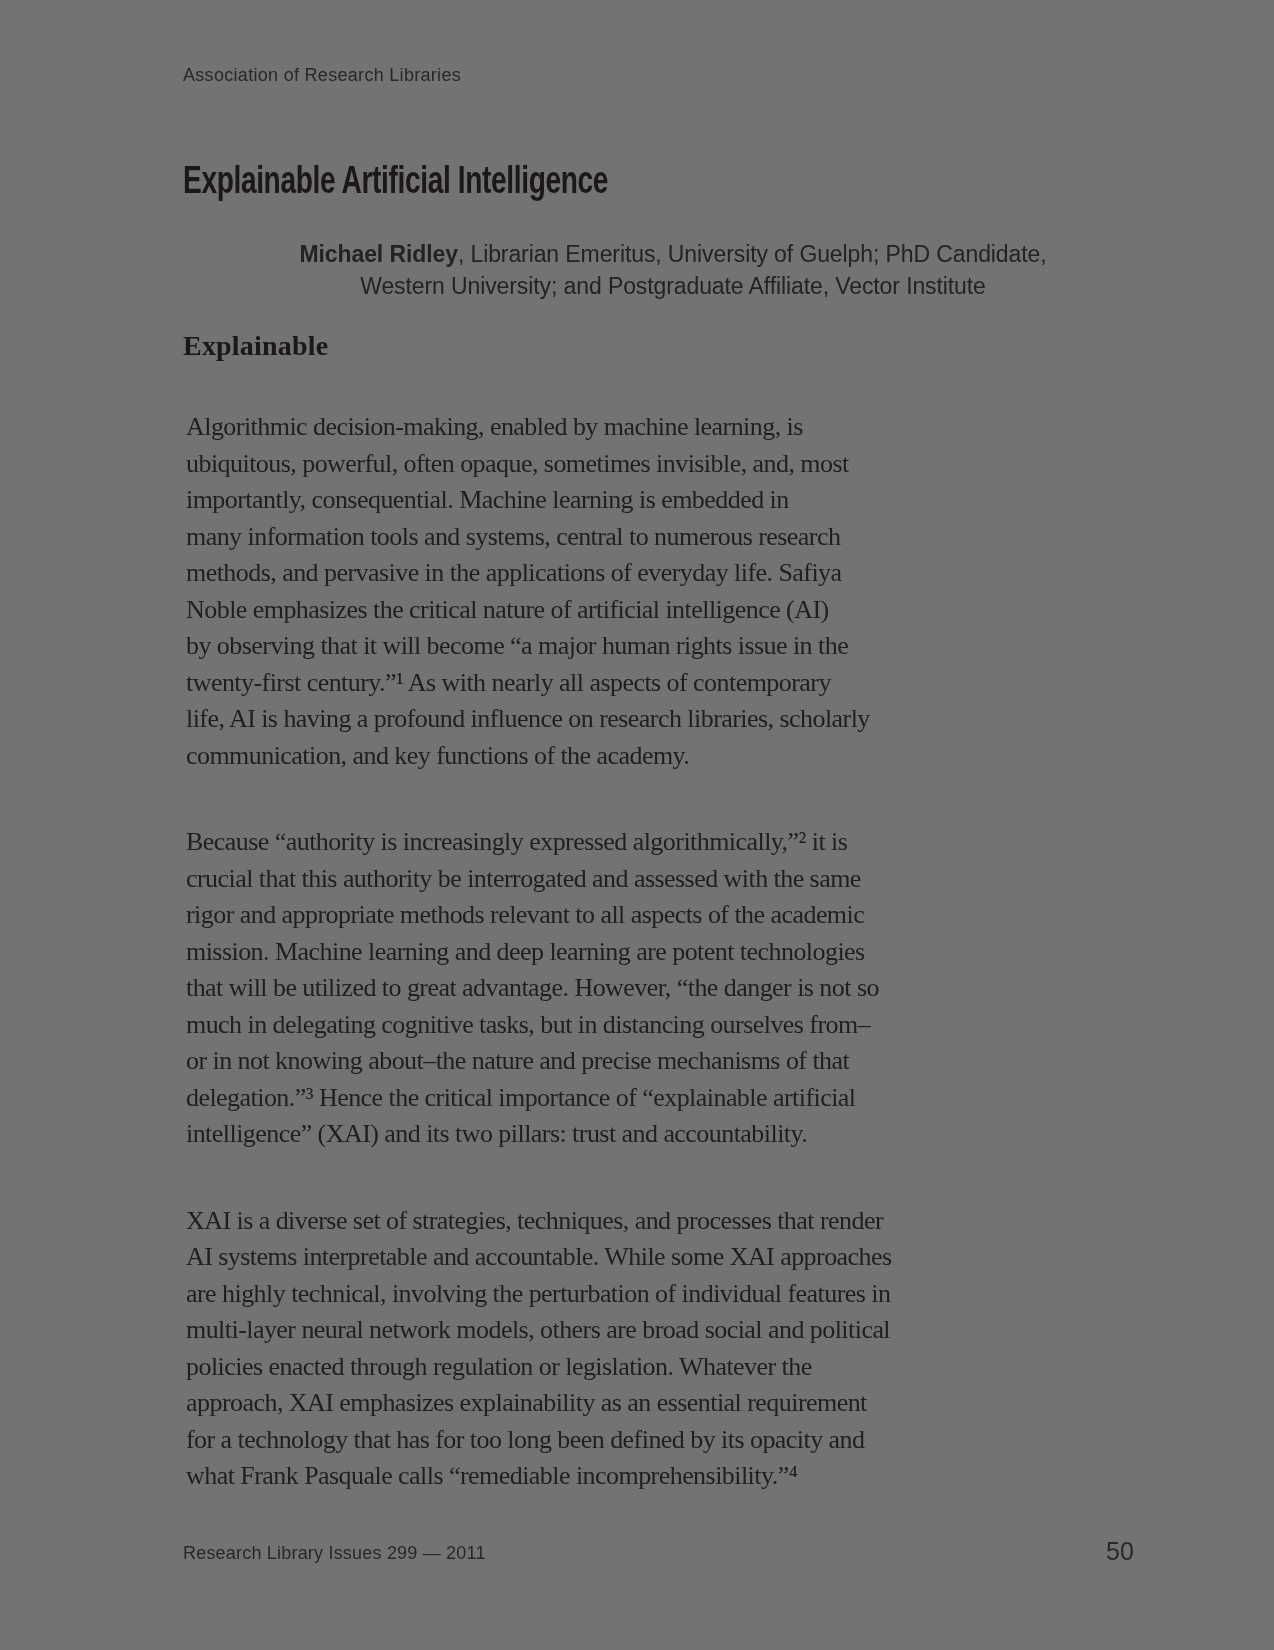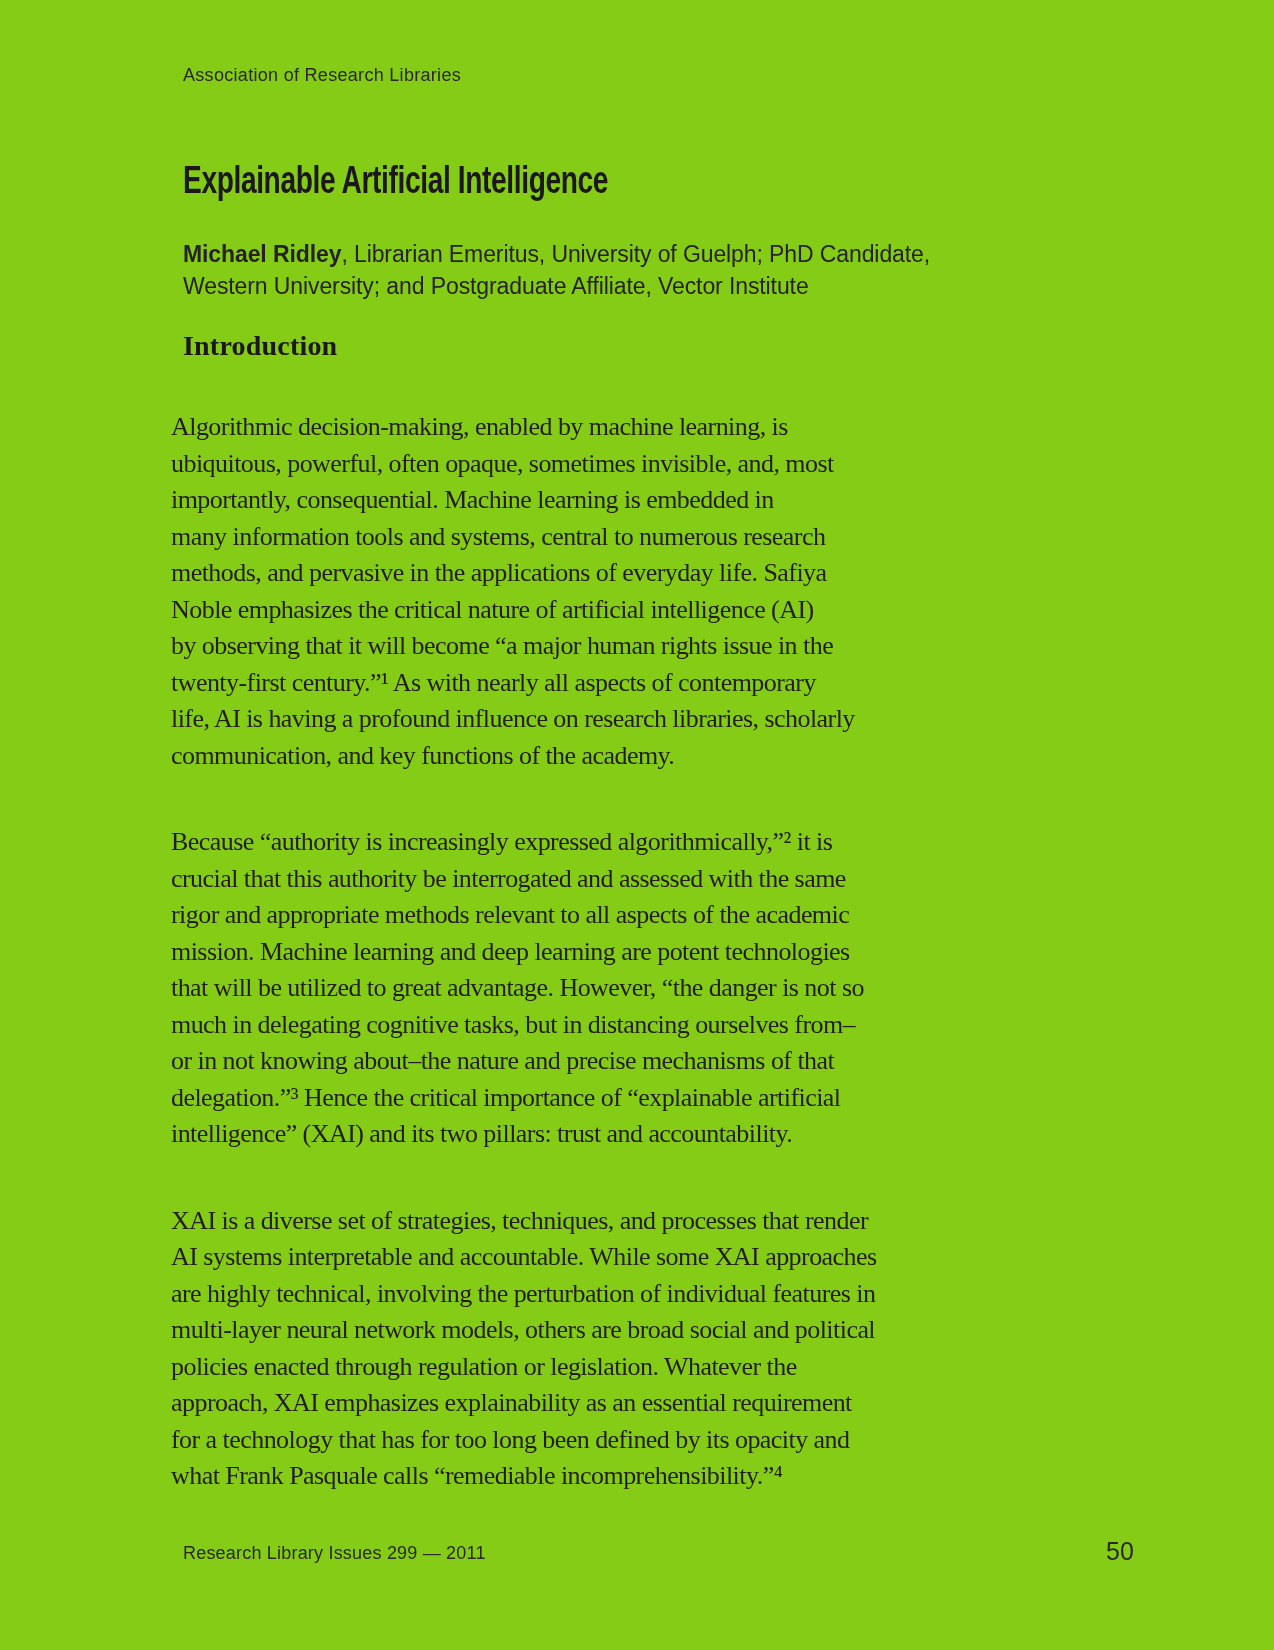--- a/index.html
+++ b/index.html
@@ -4,21 +4,21 @@
 <style>
   html, body {
     margin: 0;
     padding: 0;
     background: #ffffff;
   }
   .page {
     position: relative;
     width: 1274px;
     height: 1650px;
-    background: #84cc16;
+    background: #737373;
     color: #221e1f;
     overflow: hidden;
   }
   .running-header {
     position: absolute;
     left: 183px;
     top: 64px;
     margin: 0;
     font: 400 18px/1.25 "Liberation Sans", "DejaVu Sans", sans-serif;
     letter-spacing: 0.3px;
@@ -38,39 +38,40 @@
   }
   .byline {
     position: absolute;
     left: 183px;
     top: 238px;
     margin: 0;
     width: 980px;
     font: 400 23px/32px "Liberation Sans", "DejaVu Sans", sans-serif;
     letter-spacing: -0.1px;
     color: #262223;
+    text-align: center;
   }
   .byline-rest {
     white-space: pre-line;
   }
   .byline-name {
     font-weight: 700;
   }
   .section-heading {
     position: absolute;
     left: 183px;
     top: 329px;
     margin: 0;
     font: 700 28px/34px "Liberation Serif", "DejaVu Serif", serif;
     letter-spacing: 0.2px;
     color: #1c1819;
   }
   .body-text {
     position: absolute;
-    left: 171px;
+    left: 186px;
     top: 409px;
     width: 1000px;
     font: 400 26px/36.5px "Liberation Serif", "DejaVu Serif", serif;
     letter-spacing: -0.55px;
     color: #221e1f;
   }
   .para {
     margin: 0 0 50px 0;
     white-space: pre-line;
   }
@@ -107,21 +108,21 @@
 
 <div class="page">
 
   <header class="running-header">Association of Research Libraries</header>
 
   <h1 class="title">Explainable Artificial Intelligence</h1>
 
   <p class="byline"><span class="byline-name">Michael Ridley</span><span class="byline-rest">, Librarian Emeritus, University of Guelph; PhD Candidate,
 Western University; and Postgraduate Affiliate, Vector Institute</span></p>
 
-  <h2 class="section-heading">Introduction</h2>
+  <h2 class="section-heading">Explainable</h2>
 
   <div class="body-text">
     <p class="para">Algorithmic decision-making, enabled by machine learning, is
 ubiquitous, powerful, often opaque, sometimes invisible, and, most
 importantly, consequential. Machine learning is embedded in
 many information tools and systems, central to numerous research
 methods, and pervasive in the applications of everyday life. Safiya
 Noble emphasizes the critical nature of artificial intelligence (AI)
 by observing that it will become “a major human rights issue in the
 twenty-first century.”¹ As with nearly all aspects of contemporary

